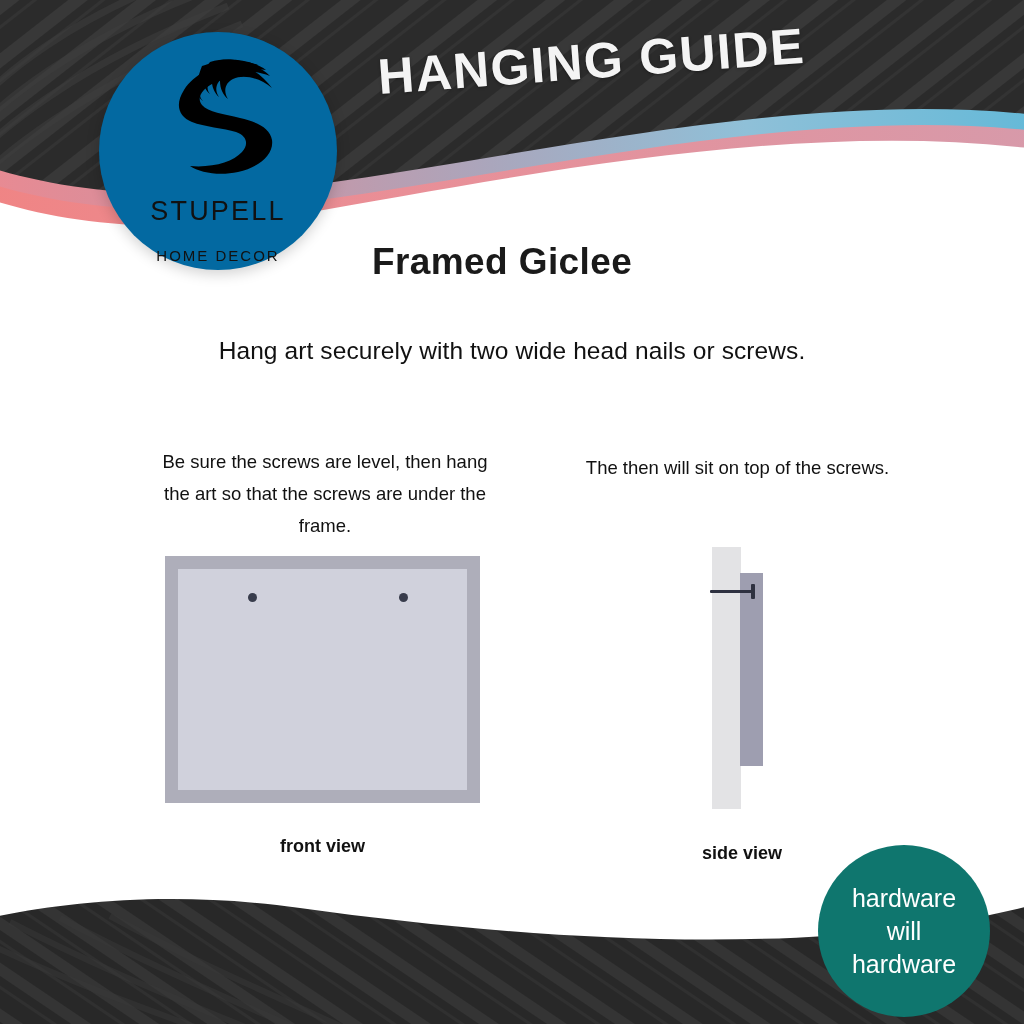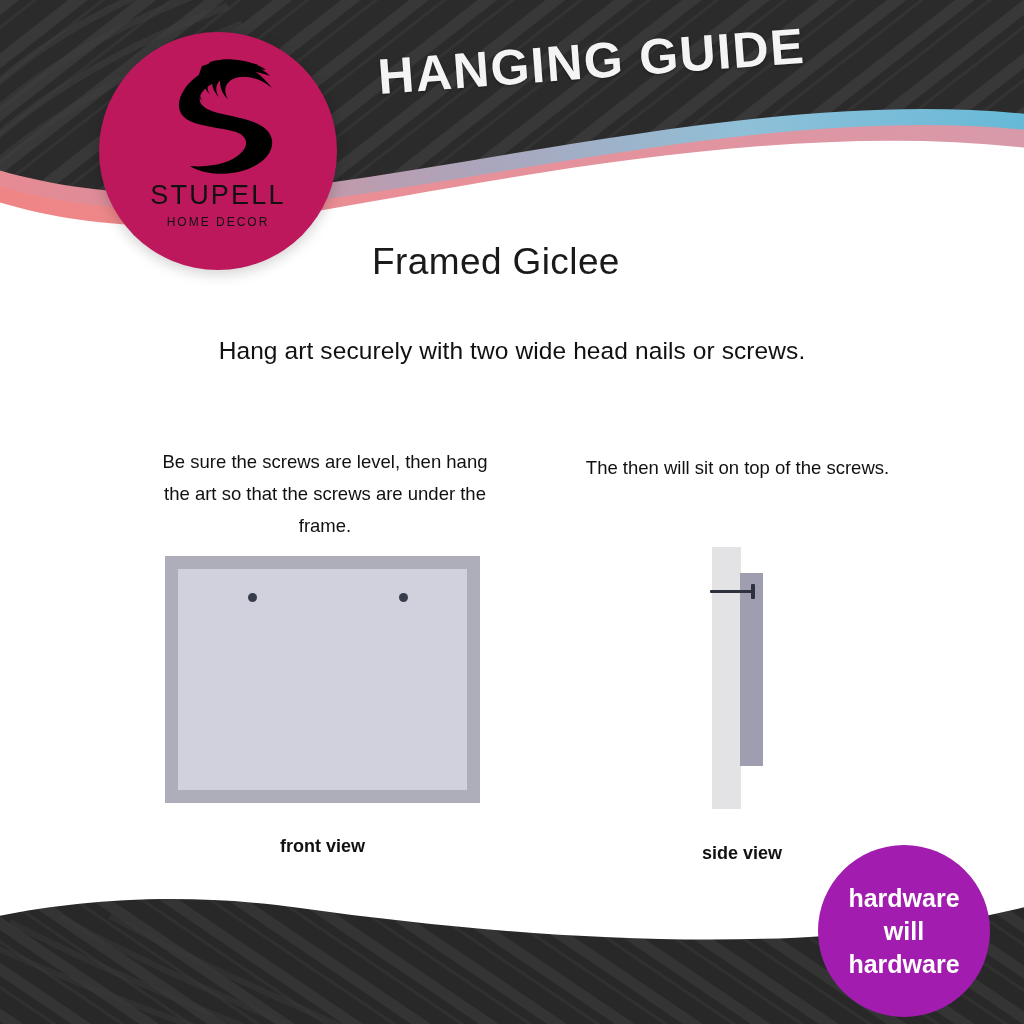--- a/index.html
+++ b/index.html
@@ -18,39 +18,40 @@
 
   
   .bg-svg { position:absolute; inset:0; width:1024px; height:1024px; }
 
   
   .logo-badge {
     position:absolute;
     left:99px; top:32px;
     width:238px; height:238px;
     border-radius:50%;
-    background:#be185d;
+    background:#0369a1;
     box-shadow:0 4px 14px rgba(0,0,0,0.18);
     display:flex;
     flex-direction:column;
     align-items:center;
     justify-content:flex-start;
     padding-top:26px;
+    gap:16px;
   }
   .logo-mark { width:128px; height:118px; display:block; }
   .logo-word {
     font-size:27px;
     letter-spacing:2.2px;
     color:#111111;
     font-weight:400;
     margin-top:4px;
     font-family:"Liberation Sans", sans-serif;
   }
   .logo-sub {
-    font-size:12px;
+    font-size:15px;
     letter-spacing:2.0px;
     color:#111111;
     font-weight:400;
     margin-top:4px;
   }
 
   
   .header-title {
     position:absolute;
     left:378px; top:48px;
@@ -63,21 +64,21 @@
     color:#f4f4f4;
     white-space:nowrap;
     text-shadow:0 1px 3px rgba(0,0,0,0.35);
   }
 
   
   .product-name {
     position:absolute;
     left:372px; top:241px;
     font-size:37px;
-    font-weight:400;
+    font-weight:700;
     color:#1a1a1a;
     letter-spacing:0.4px;
   }
 
   
   .lead-line {
     position:absolute;
     left:0; top:337px;
     width:1024px;
     text-align:center;
@@ -160,29 +161,29 @@
   }
   .label-front { left:165px; top:836px; width:315px; }
   .label-side  { left:632px; top:843px; width:220px; }
 
   
   .badge-circle {
     position:absolute;
     left:818px; top:845px;
     width:172px; height:172px;
     border-radius:50%;
-    background:#a21caf;
+    background:#0f766e;
     display:flex;
     flex-direction:column;
     align-items:center;
     justify-content:center;
     color:#ffffff;
     font-size:25px;
     line-height:33px;
-    font-weight:700;
+    font-weight:400;
     text-align:left;
   }
 </style>
 </head>
 <body>
 
 <div id="page">
 
   <svg class="bg-svg" viewBox="0 0 1024 1024">
     <defs>

